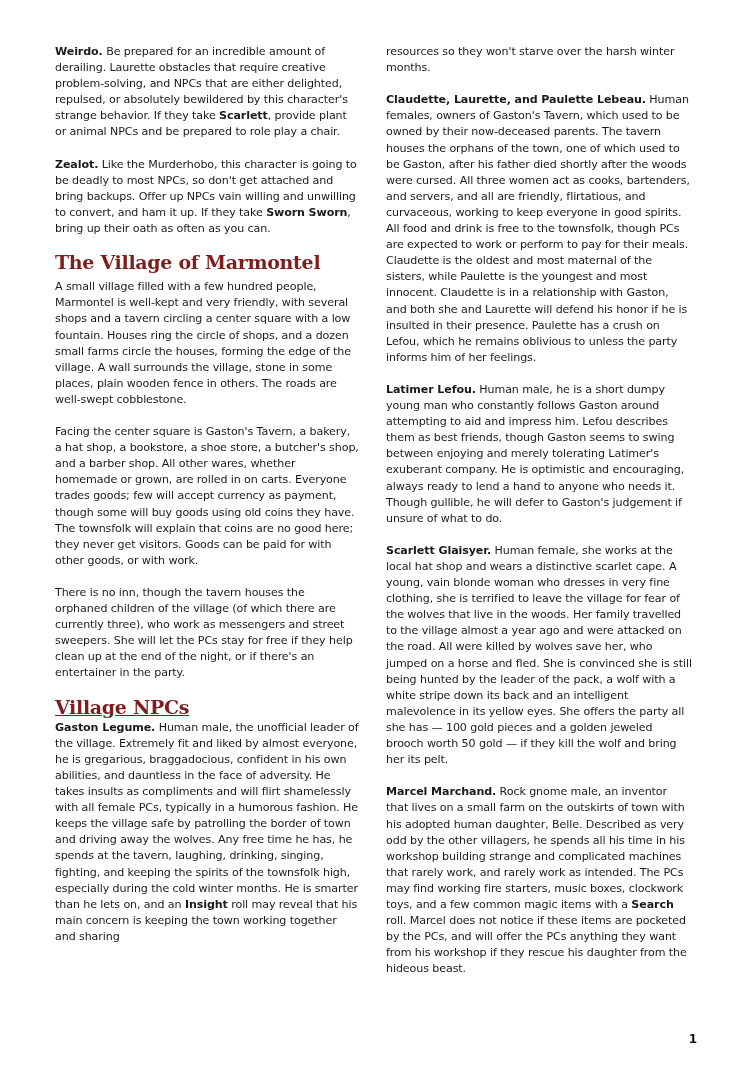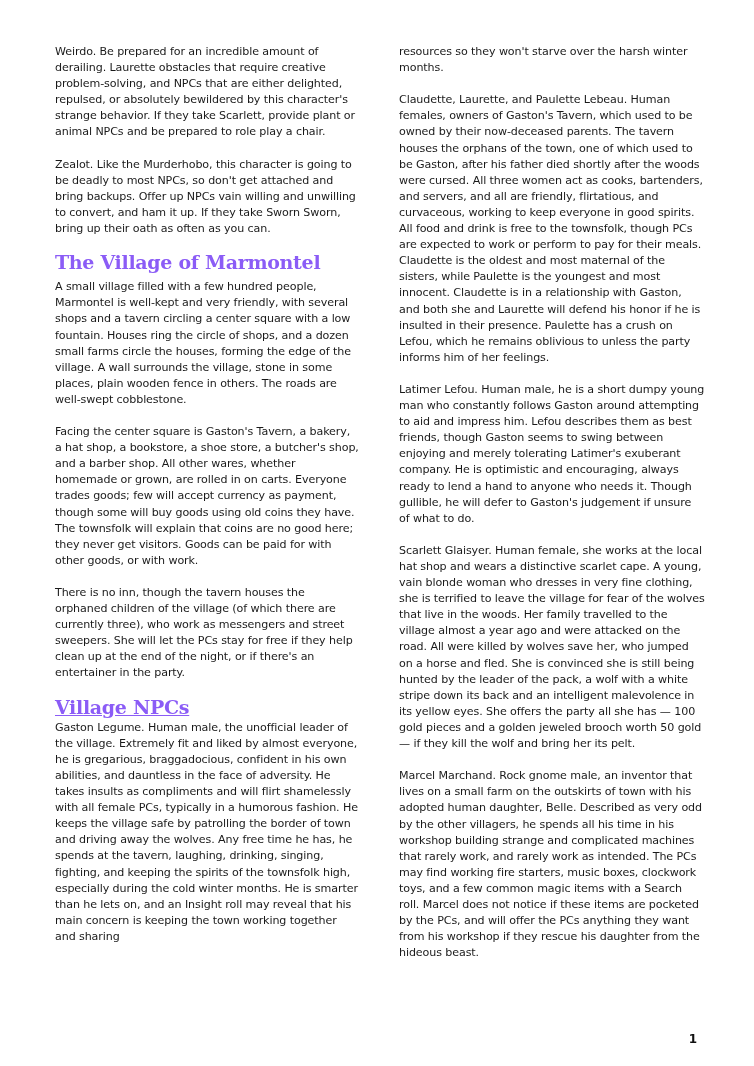--- a/index.html
+++ b/index.html
@@ -6,32 +6,32 @@
     body {
       width: 754px; height: 1066px; position: relative; overflow: hidden;
       font-family: "DejaVu Sans", sans-serif;
       color: #1a1a1a;
     }
     .col {
       position: absolute; top: 44px; width: 305px;
       font-size: 11.1px; line-height: 16.1px; letter-spacing: -0.1px;
     }
     .col.left { left: 55px; }
-    .col.right { left: 399px; width: 306px; }
+    .col.right { left: 386px; width: 306px; }
     .para { margin: 0 0 16.1px 0; }
     .para.tight { margin-bottom: 4px; }
-    b { font-weight: normal; }
+    b { font-weight: bold; }
     .heading {
       font-family: "DejaVu Serif", serif;
       font-weight: bold;
       font-size: 19px;
       line-height: 22px;
       margin: 10px 0 6px 0;
       letter-spacing: -0.3px;
-      color: #8b5cf6;
+      color: #7f1d1d;
     }
     .page-number {
       position: absolute; right: 57px; top: 1032px;
       font-size: 12px; font-weight: bold; color: #111;
     }
   </style>
 </head>
 <body>
 
 <div class="col left">

